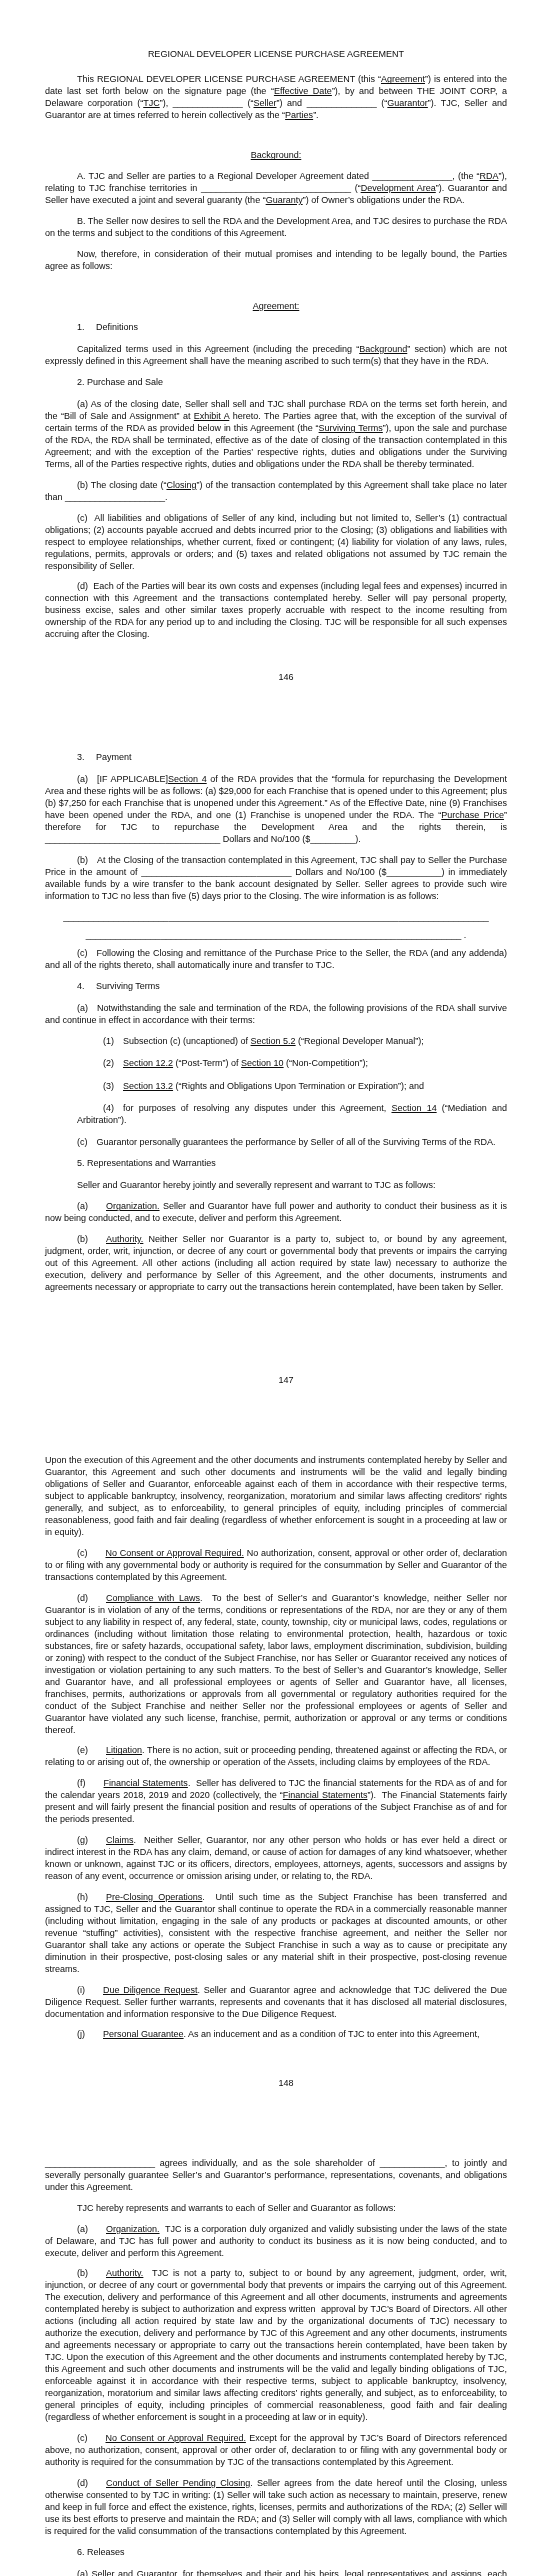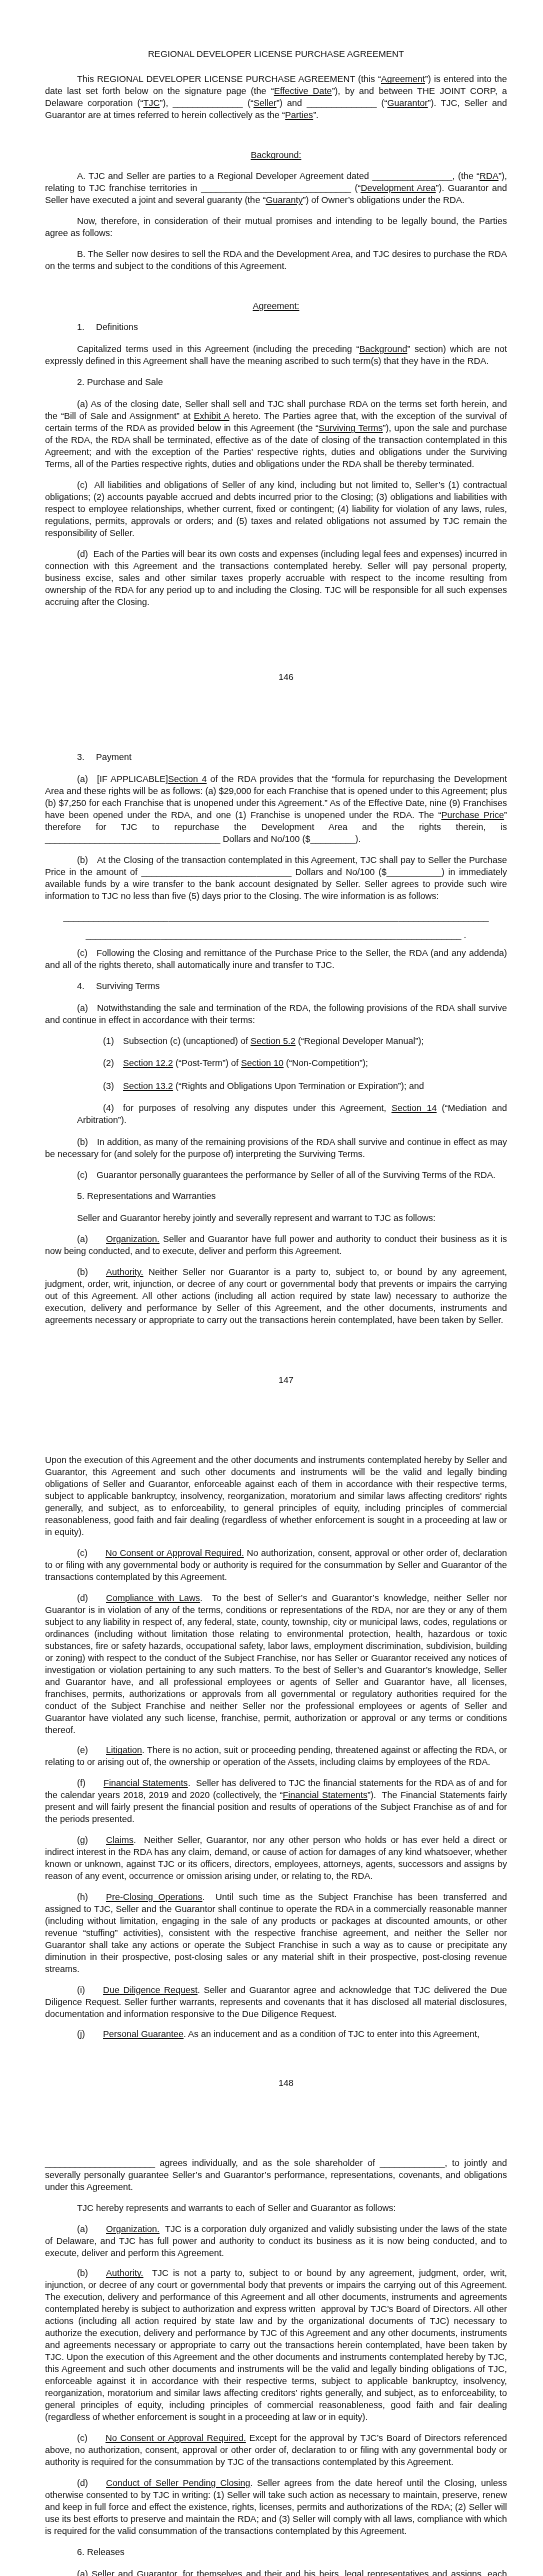--- a/index.html
+++ b/index.html
@@ -41,46 +41,46 @@
 </head>
 <body>
 
 <div class="doc">
 
   <div class="page">
     <p class="title">REGIONAL DEVELOPER LICENSE PURCHASE AGREEMENT</p>
     <p class="ind1">This REGIONAL DEVELOPER LICENSE PURCHASE AGREEMENT (this “<u>Agreement</u>”) is entered into the date last set forth below on the signature page (the “<u>Effective Date</u>”), by and between THE JOINT CORP, a Delaware corporation (“<u>TJC</u>”), ______________ (“<u>Seller</u>”) and ______________ (“<u>Guarantor</u>”). TJC, Seller and Guarantor are at times referred to herein collectively as the “<u>Parties</u>”.</p>
     <p class="center"><u>Background:</u></p>
     <p class="ind1">A. TJC and Seller are parties to a Regional Developer Agreement dated ________________, (the “<u>RDA</u>”), relating to TJC franchise territories in ______________________________ (“<u>Development Area</u>”). Guarantor and Seller have executed a joint and several guaranty (the “<u>Guaranty</u>”) of Owner’s obligations under the RDA.</p>
+    <p class="ind1">B. The Seller now desires to sell the RDA and the Development Area, and TJC desires to purchase the RDA on the terms and subject to the conditions of this Agreement.</p>
     <p class="ind1">Now, therefore, in consideration of their mutual promises and intending to be legally bound, the Parties agree as follows:</p>
-    <p class="ind1">B. The Seller now desires to sell the RDA and the Development Area, and TJC desires to purchase the RDA on the terms and subject to the conditions of this Agreement.</p>
     <p class="center"><u>Agreement:</u></p>
     <p class="h ind1">1. &nbsp;Definitions</p>
     <p class="ind1">Capitalized terms used in this Agreement (including the preceding “<u>Background</u>” section) which are not expressly defined in this Agreement shall have the meaning ascribed to such term(s) that they have in the RDA.</p>
     <p class="h ind1">2. Purchase and Sale</p>
     <p class="ind1">(a) As of the closing date, Seller shall sell and TJC shall purchase RDA on the terms set forth herein, and the “Bill of Sale and Assignment” at <u>Exhibit A</u> hereto. The Parties agree that, with the exception of the survival of certain terms of the RDA as provided below in this Agreement (the “<u>Surviving Terms</u>”), upon the sale and purchase of the RDA, the RDA shall be terminated, effective as of the date of closing of the transaction contemplated in this Agreement; and with the exception of the Parties’ respective rights, duties and obligations under the Surviving Terms, all of the Parties respective rights, duties and obligations under the RDA shall be thereby terminated.</p>
+    <p class="ind1">(b) The closing date (“<u>Closing</u>”) of the transaction contemplated by this Agreement shall take place no later than ____________________.</p>
     <p class="ind1">(c)&nbsp; All liabilities and obligations of Seller of any kind, including but not limited to, Seller’s (1) contractual obligations; (2) accounts payable accrued and debts incurred prior to the Closing; (3) obligations and liabilities with respect to employee relationships, whether current, fixed or contingent; (4) liability for violation of any laws, rules, regulations, permits, approvals or orders; and (5) taxes and related obligations not assumed by TJC remain the responsibility of Seller.</p>
     <p class="ind1">(d)&nbsp; Each of the Parties will bear its own costs and expenses (including legal fees and expenses) incurred in connection with this Agreement and the transactions contemplated hereby. Seller will pay personal property, business excise, sales and other similar taxes properly accruable with respect to the income resulting from ownership of the RDA for any period up to and including the Closing. TJC will be responsible for all such expenses accruing after the Closing.</p>
     <div class="pageno">146</div>
   </div>
 
   <div class="page">
     <p class="h ind1">3. &nbsp;Payment</p>
     <p class="ind1">(a) [IF APPLICABLE]<u>Section 4</u> of the RDA provides that the “formula for repurchasing the Development Area and these rights will be as follows: (a) $29,000 for each Franchise that is opened under to this Agreement; plus (b) $7,250 for each Franchise that is unopened under this Agreement.” As of the Effective Date, nine (9) Franchises have been opened under the RDA, and one (1) Franchise is unopened under the RDA. The “<u>Purchase Price</u>” therefore for TJC to repurchase the Development Area and the rights therein, is ___________________________________ Dollars and No/100 ($_________).</p>
     <p class="ind1">(b) At the Closing of the transaction contemplated in this Agreement, TJC shall pay to Seller the Purchase Price in the amount of ______________________________ Dollars and No/100 ($___________) in immediately available funds by a wire transfer to the bank account designated by Seller. Seller agrees to provide such wire information to TJC no less than five (5) days prior to the Closing. The wire information is as follows:</p>
     <p class="blankline">_____________________________________________________________________________________</p>
     <p class="blankline">___________________________________________________________________________ .</p>
     <p class="ind1">(c) Following the Closing and remittance of the Purchase Price to the Seller, the RDA (and any addenda) and all of the rights thereto, shall automatically inure and transfer to TJC.</p>
     <p class="h ind1">4. &nbsp;Surviving Terms</p>
     <p class="ind1">(a) Notwithstanding the sale and termination of the RDA, the following provisions of the RDA shall survive and continue in effect in accordance with their terms:</p>
     <p class="item">(1) Subsection (c) (uncaptioned) of <u>Section 5.2</u> (“Regional Developer Manual”);</p>
     <p class="item">(2) <u>Section 12.2</u> (“Post-Term”) of <u>Section 10</u> (“Non-Competition”);</p>
     <p class="item">(3) <u>Section 13.2</u> (“Rights and Obligations Upon Termination or Expiration”); and</p>
     <p class="item">(4) for purposes of resolving any disputes under this Agreement, <u>Section 14</u> (“Mediation and Arbitration”).</p>
-    <p class="ind1">(b) In addition, as many of the remaining provisions of the RDA shall survive and continue in effect as may be necessary for (and solely for the purpose of) interpreting the Surviving Terms.</p>
     <p class="ind1">(c) Guarantor personally guarantees the performance by Seller of all of the Surviving Terms of the RDA.</p>
     <p class="h ind1">5. Representations and Warranties</p>
     <p class="ind1">Seller and Guarantor hereby jointly and severally represent and warrant to TJC as follows:</p>
     <p class="ind1">(a)  <u>Organization.</u> Seller and Guarantor have full power and authority to conduct their business as it is now being conducted, and to execute, deliver and perform this Agreement.</p>
     <p class="ind1">(b)  <u>Authority.</u> Neither Seller nor Guarantor is a party to, subject to, or bound by any agreement, judgment, order, writ, injunction, or decree of any court or governmental body that prevents or impairs the carrying out of this Agreement. All other actions (including all action required by state law) necessary to authorize the execution, delivery and performance by Seller of this Agreement, and the other documents, instruments and agreements necessary or appropriate to carry out the transactions herein contemplated, have been taken by Seller.</p>
     <div class="pageno">147</div>
   </div>
 
   <div class="page">
     <p class="flush">Upon the execution of this Agreement and the other documents and instruments contemplated hereby by Seller and Guarantor, this Agreement and such other documents and instruments will be the valid and legally binding obligations of Seller and Guarantor, enforceable against each of them in accordance with their respective terms, subject to applicable bankruptcy, insolvency, reorganization, moratorium and similar laws affecting creditors' rights generally, and subject, as to enforceability, to general principles of equity, including principles of commercial reasonableness, good faith and fair dealing (regardless of whether enforcement is sought in a proceeding at law or in equity).</p>

